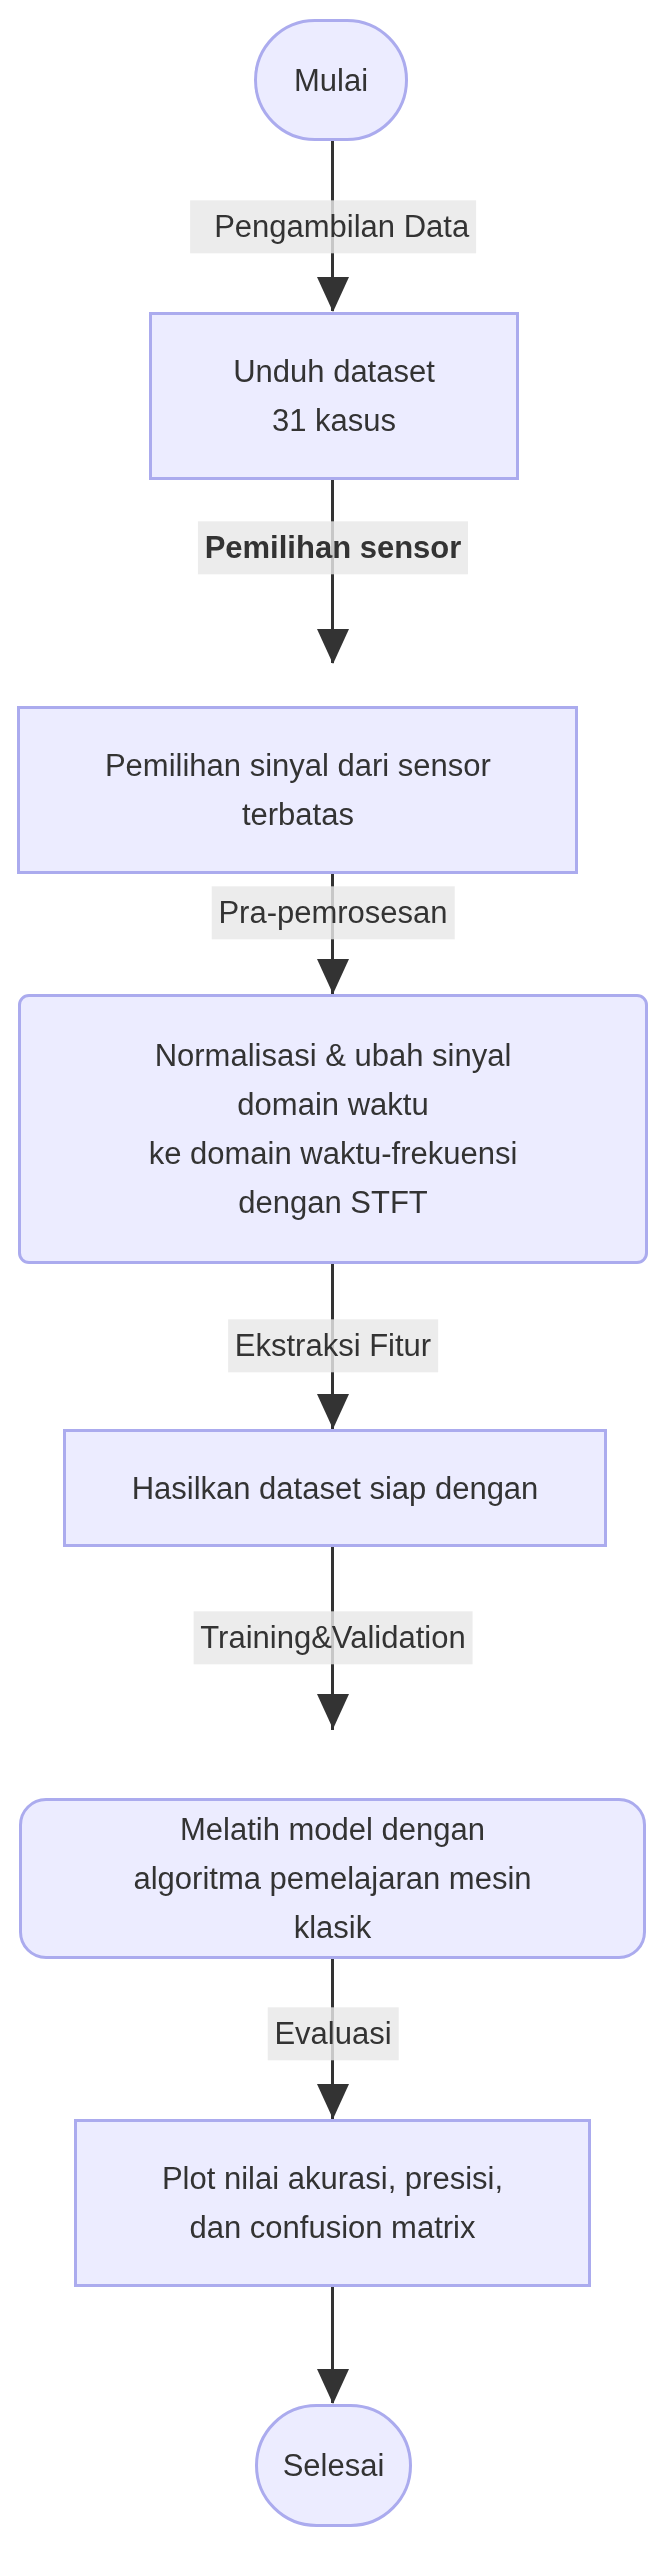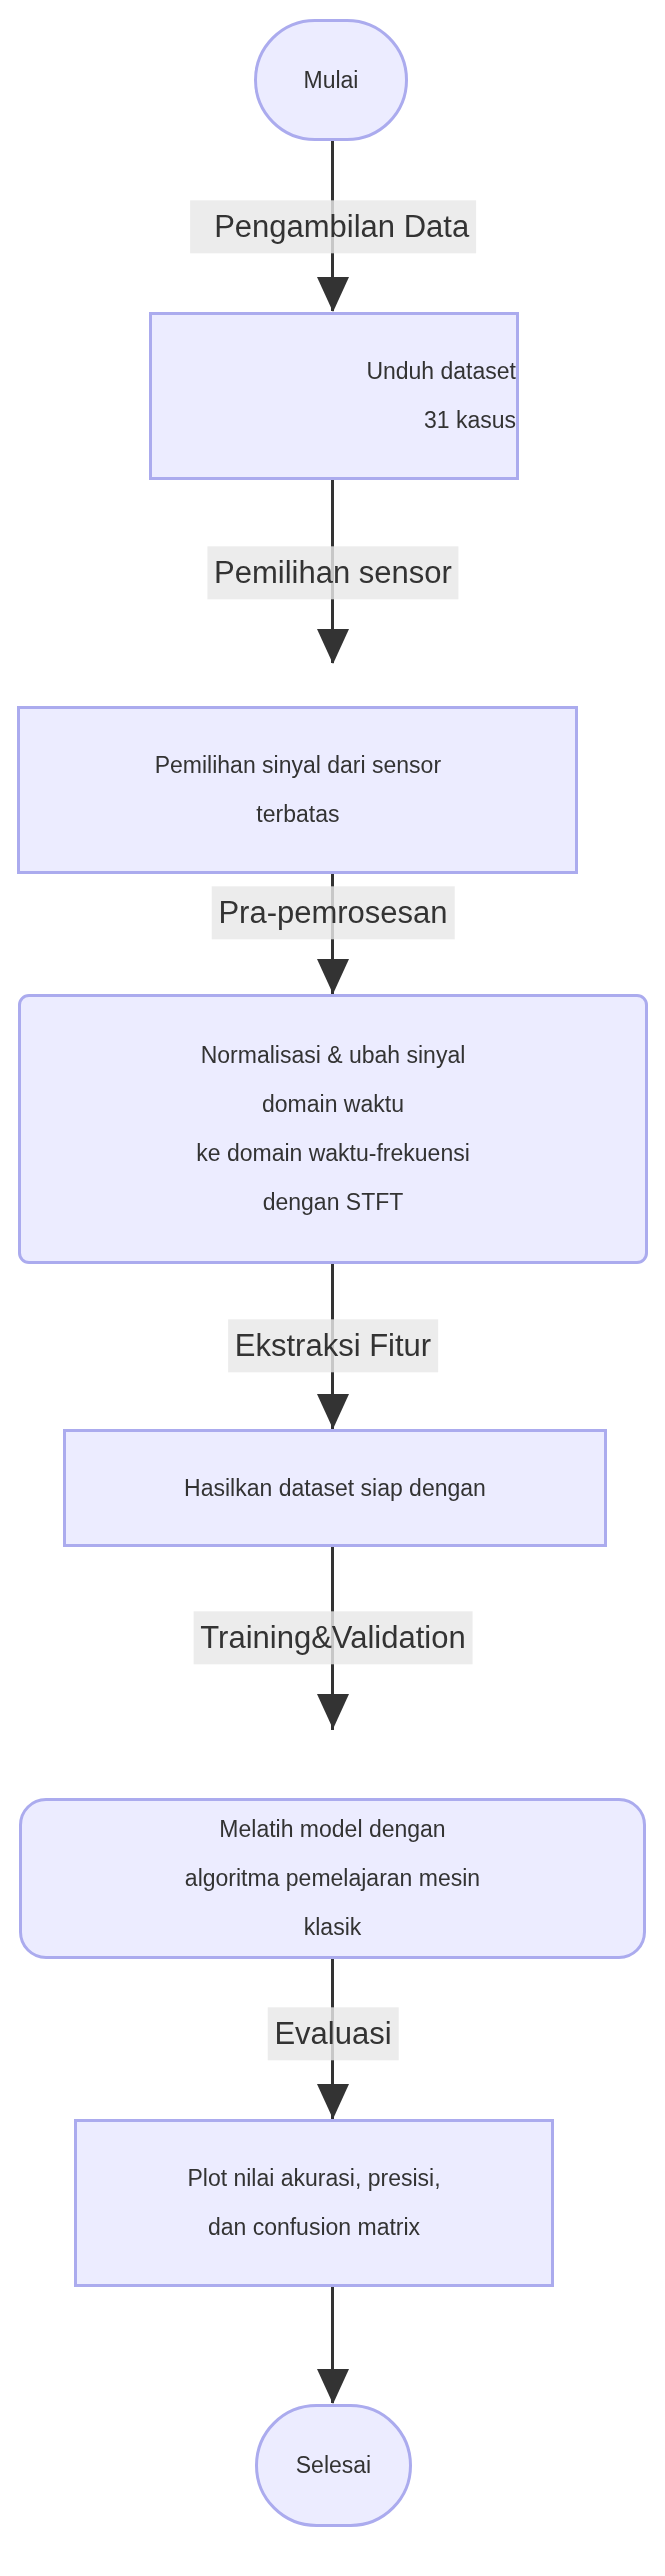--- a/index.html
+++ b/index.html
@@ -16,21 +16,21 @@
   .node {
     position: absolute;
     box-sizing: border-box;
     background: #ECECFF;
     border: 3.4px solid #ABABEE;
     display: flex;
     flex-direction: column;
     align-items: center;
     justify-content: center;
     text-align: center;
-    font-size: 23px;
+    font-size: 31px;
     line-height: 49px;
     z-index: 3;
   }
   .node .nline { display: block; white-space: nowrap; }
   .stadium { border-radius: 67px; }
   
   .edge-line {
     position: absolute;
     left: 331px;
     width: 3.4px;
@@ -75,31 +75,31 @@
 
   <div class="arrowhead" style="top:277px;"></div>
   <div class="arrowhead" style="top:629px;"></div>
   <div class="arrowhead" style="top:959px;"></div>
   <div class="arrowhead" style="top:1394px;"></div>
   <div class="arrowhead" style="top:1694px;"></div>
   <div class="arrowhead" style="top:2084px;"></div>
   <div class="arrowhead" style="top:2369px;"></div>
 
   <div class="edge-label" style="top:227px;padding-left:24px;">Pengambilan Data</div>
-  <div class="edge-label" style="top:573px;">Pemilihan sensor</div>
+  <div class="edge-label" style="top:548px;font-weight:bold;">Pemilihan sensor</div>
   <div class="edge-label" style="top:913px;">Pra-pemrosesan</div>
   <div class="edge-label" style="top:1346px;">Ekstraksi Fitur</div>
   <div class="edge-label" style="top:2034px;">Evaluasi</div>
   <div class="edge-label" style="top:1638px;">Training&amp;Validation</div>
 
   <div class="node stadium" style="left:254px;top:19px;width:154px;height:122px;">
     <div class="nline">Mulai</div>
   </div>
 
-  <div class="node" style="left:149px;top:312px;width:370px;height:168px;align-items:flex-end;">
+  <div class="node" style="left:149px;top:312px;width:370px;height:168px;">
     <div class="nline">Unduh dataset</div>
     <div class="nline">31 kasus</div>
   </div>
 
   <div class="node" style="left:17.4px;top:685px;width:561px;height:168px;margin-top:21px;">
     <div class="nline">Pemilihan sinyal dari sensor</div>
     <div class="nline">terbatas</div>
   </div>
 
   <div class="node" style="left:18px;top:994px;width:630px;height:270px;border-radius:11px;">
@@ -112,21 +112,21 @@
   <div class="node" style="left:63px;top:1429px;width:544px;height:118px;">
     <div class="nline">Hasilkan dataset siap dengan</div>
   </div>
 
   <div class="node" style="left:19px;top:1798px;width:627px;height:161px;border-radius:27px;">
     <div class="nline">Melatih model dengan</div>
     <div class="nline">algoritma pemelajaran mesin</div>
     <div class="nline">klasik</div>
   </div>
 
-  <div class="node" style="left:74px;top:2119px;width:480px;height:168px;">
+  <div class="node" style="left:74px;top:2119px;width:517px;height:168px;">
     <div class="nline">Plot nilai akurasi, presisi,</div>
     <div class="nline">dan confusion matrix</div>
   </div>
 
   <div class="node stadium" style="left:255px;top:2404px;width:157px;height:123px;">
     <div class="nline">Selesai</div>
   </div>
 
 </div>
 

